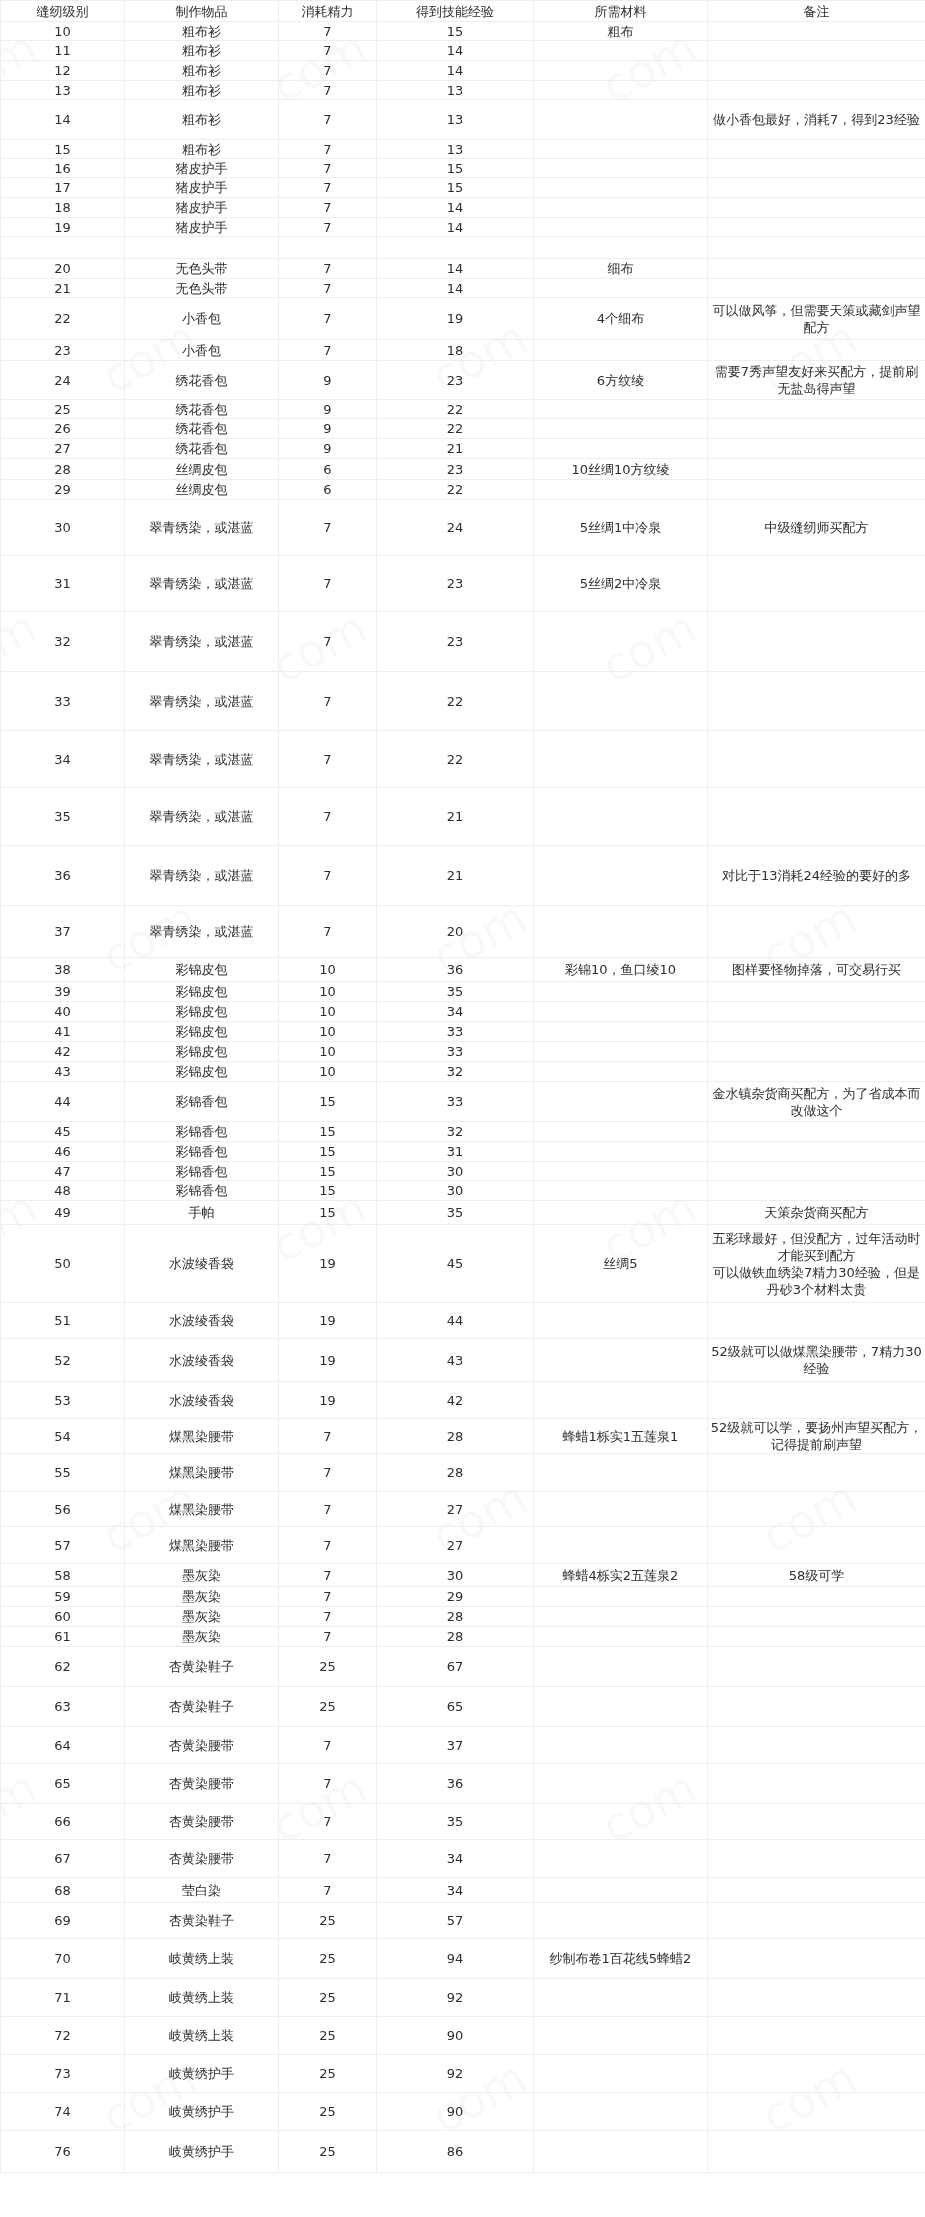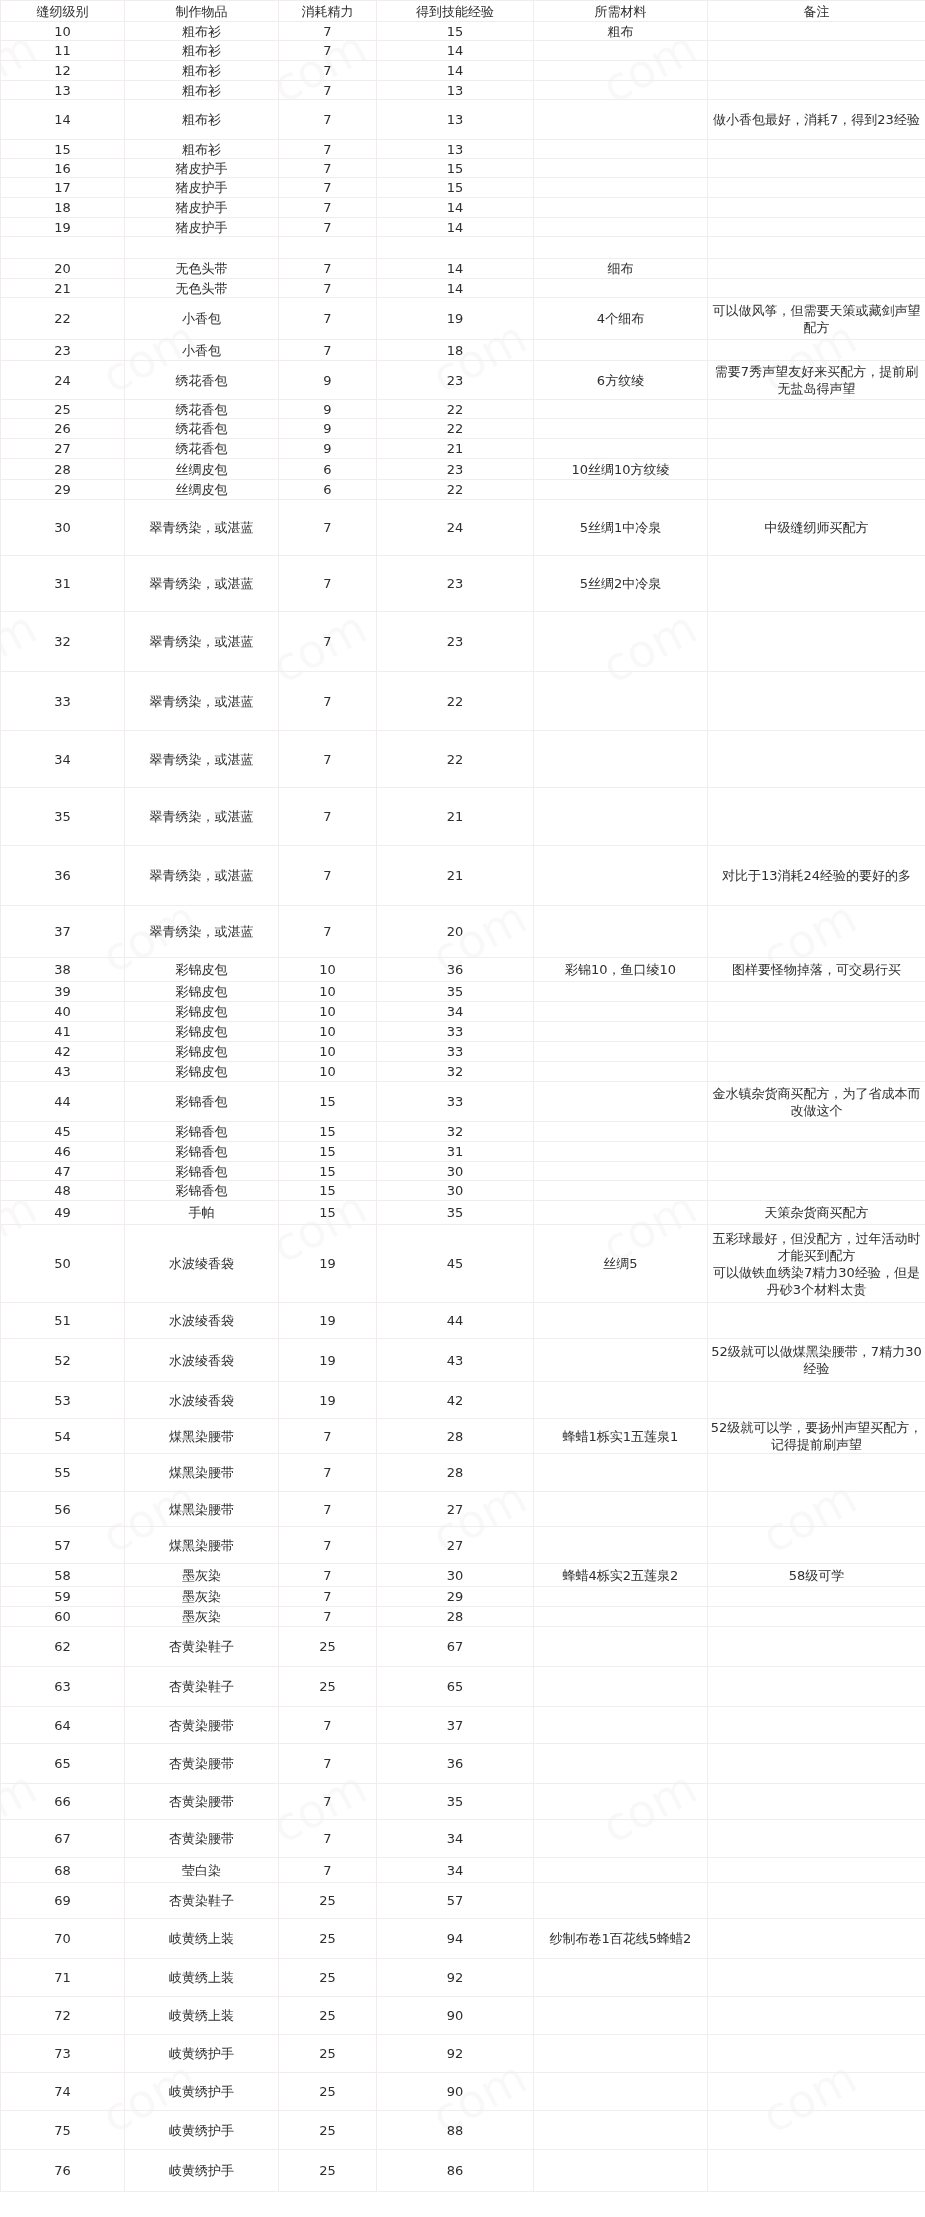--- a/index.html
+++ b/index.html
@@ -504,20 +504,28 @@
           <td class="col-note"></td>
         </tr>
         <tr style="height: 20px;">
           <td class="col-level">60</td>
           <td class="col-item">墨灰染</td>
           <td class="col-energy">7</td>
           <td class="col-exp">28</td>
           <td class="col-material"></td>
           <td class="col-note"></td>
         </tr>
+        <tr style="height: 20px;">
+          <td class="col-level">61</td>
+          <td class="col-item">墨灰染</td>
+          <td class="col-energy">7</td>
+          <td class="col-exp">28</td>
+          <td class="col-material"></td>
+          <td class="col-note"></td>
+        </tr>
         <tr style="height: 40px;">
           <td class="col-level">62</td>
           <td class="col-item">杏黄染鞋子</td>
           <td class="col-energy">25</td>
           <td class="col-exp">67</td>
           <td class="col-material"></td>
           <td class="col-note"></td>
         </tr>
         <tr style="height: 40px; padding-left: 36px;">
           <td class="col-level">63</td>
@@ -605,28 +613,20 @@
           <td class="col-energy">25</td>
           <td class="col-exp">92</td>
           <td class="col-material"></td>
           <td class="col-note"></td>
         </tr>
         <tr style="height: 38px;">
           <td class="col-level">74</td>
           <td class="col-item">岐黄绣护手</td>
           <td class="col-energy">25</td>
           <td class="col-exp">90</td>
-          <td class="col-material"></td>
-          <td class="col-note"></td>
-        </tr>
-        <tr style="height: 39px;">
-          <td class="col-level">75</td>
-          <td class="col-item">岐黄绣护手</td>
-          <td class="col-energy">25</td>
-          <td class="col-exp">88</td>
           <td class="col-material"></td>
           <td class="col-note"></td>
         </tr>
         <tr style="height: 42px;">
           <td class="col-level">76</td>
           <td class="col-item">岐黄绣护手</td>
           <td class="col-energy">25</td>
           <td class="col-exp">86</td>
           <td class="col-material"></td>
           <td class="col-note"></td>

